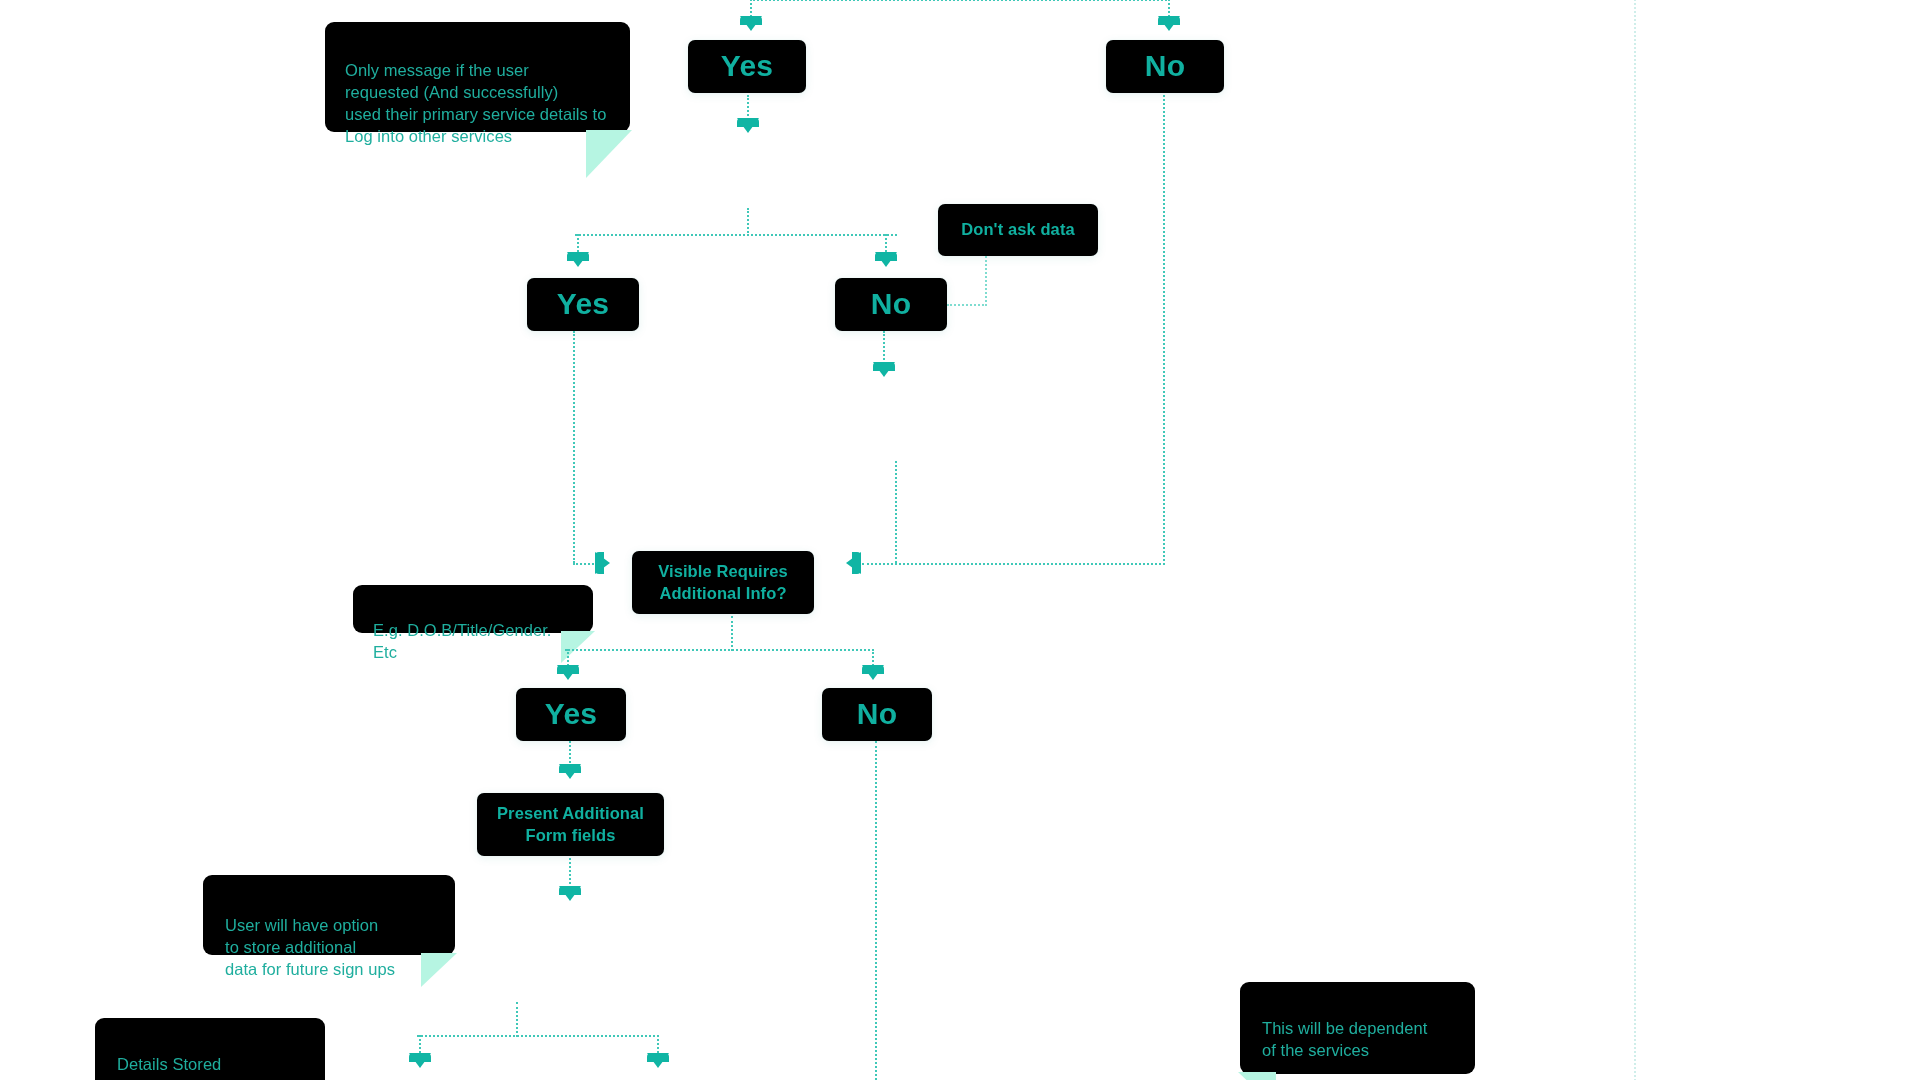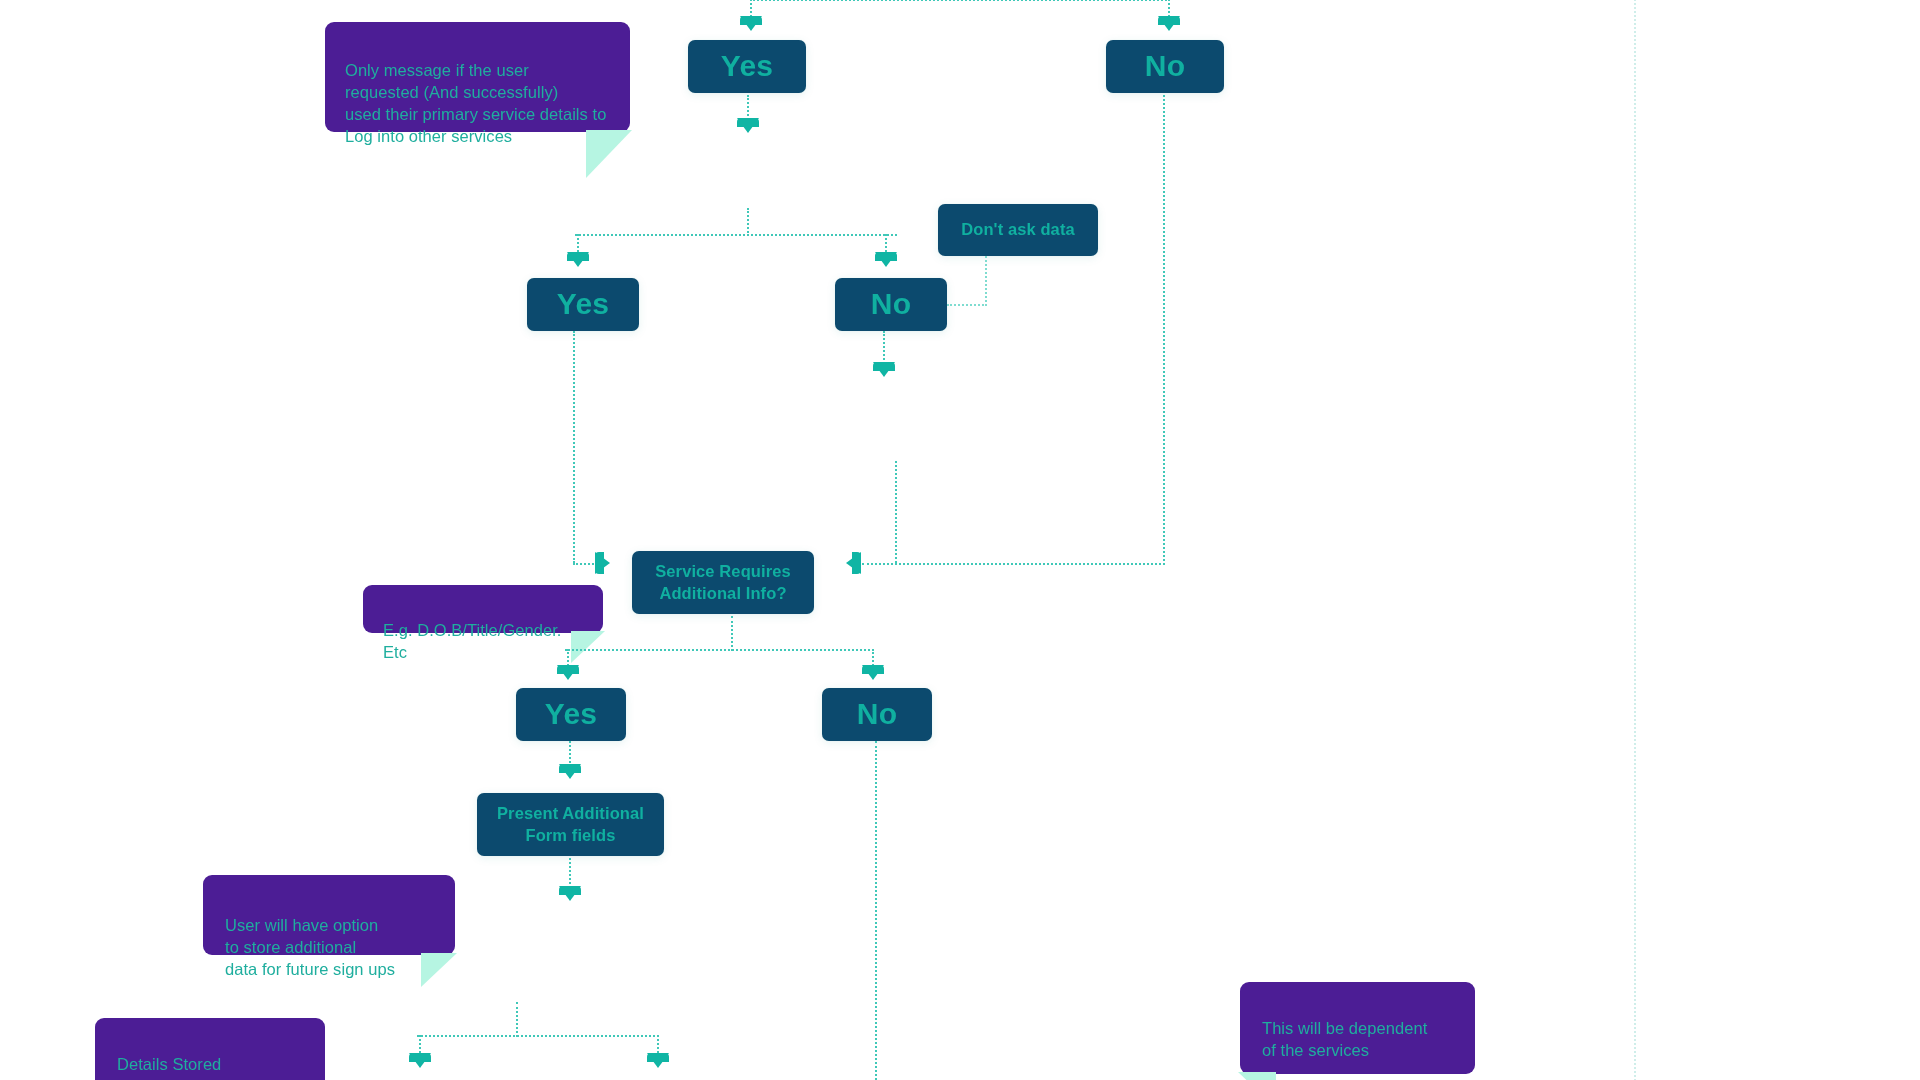--- a/index.html
+++ b/index.html
@@ -8,21 +8,21 @@
     background:#ffffff;
     font-family:"Liberation Sans", sans-serif;
     overflow:hidden;
     position:relative;
   }
   #stage{position:absolute;left:0;top:0;width:1920px;height:1080px;}
 
   
   .node{
     position:absolute;
-    background:#0c4a6e;
+    background:#000000;
     border-radius:7px;
     box-shadow:0 2px 10px rgba(20,140,130,.10), 0 0 1px rgba(20,140,130,.18);
     color:#10b0a0;
     font-weight:bold;
     text-align:center;
     display:flex;
     align-items:center;
     justify-content:center;
     line-height:1.28;
     box-sizing:border-box;
@@ -79,21 +79,21 @@
   }
   .arrow-l:after{
     content:"";position:absolute;left:6px;top:-11px;
     width:9px;height:22px;background:#10b5a4;
     border-radius:0 4px 4px 0;
   }
 
   
   .callout{
     position:absolute;
-    background:#4c1d95;
+    background:#000000;
     border-radius:9px;
     color:#1fae9e;
     font-size:16.5px;
     line-height:1.33;
     padding:16px 20px;
     box-sizing:border-box;
     white-space:pre-line;
     letter-spacing:.05px;
   }
   .callout .tail{
@@ -162,24 +162,24 @@
   <div class="vline" style="left:573px;top:331px;height:232px;"></div>
   <div class="hline" style="left:573px;top:563px;width:25px;"></div>
   <div class="arrow-r" style="left:595px;top:552px;"></div>
 
   <div class="vline" style="left:883px;top:331px;height:33px;"></div>
   <div class="arrow-d" style="left:873px;top:362px;"></div>
 
 
   <div class="vline" style="left:895px;top:461px;height:102px;"></div>
 
-  <div class="node reg" style="left:632px;top:551px;width:182px;height:63px;white-space:pre-line;">Service Requires
+  <div class="node reg" style="left:632px;top:551px;width:182px;height:63px;white-space:pre-line;">Visible Requires
 Additional Info?</div>
 
-  <div class="callout" style="left:353px;top:585px;width:240px;height:48px;padding:13px 20px;margin-left:10px;">
+  <div class="callout" style="left:353px;top:585px;width:240px;height:48px;padding:13px 20px;">
     <span>E.g.  D.O.B/Title/Gender. Etc</span>
     <span class="tail tail-br" style="bottom:-30px;border-top:32px solid #b6f5e2;border-right:34px solid transparent;"></span>
   </div>
 
   <div class="vline" style="left:731px;top:616px;height:35px;"></div>
   <div class="hline" style="left:565px;top:649px;width:309px;"></div>
   <div class="vline" style="left:567px;top:649px;height:20px;"></div>
   <div class="vline" style="left:872px;top:649px;height:20px;"></div>
   <div class="arrow-d" style="left:557px;top:665px;"></div>
   <div class="arrow-d" style="left:862px;top:665px;"></div>

